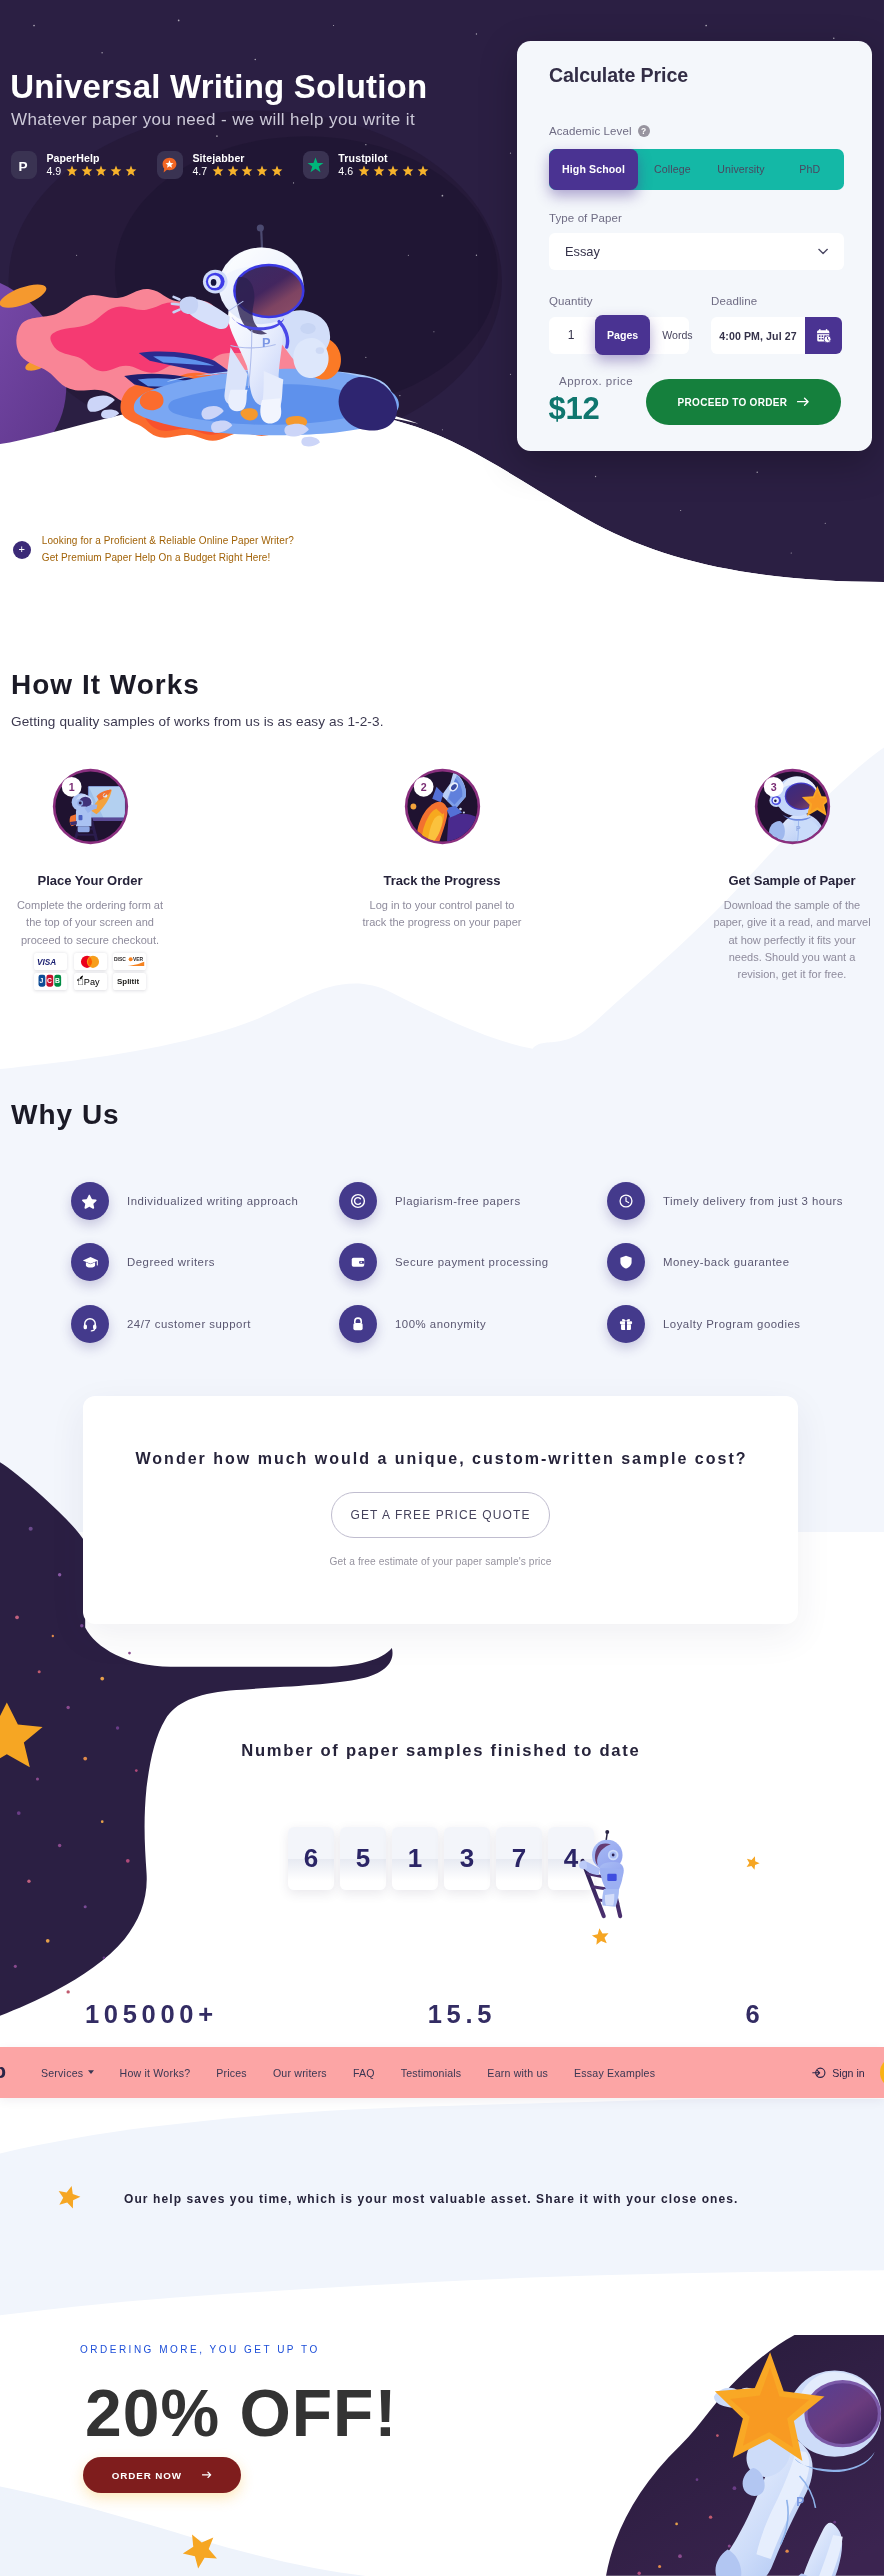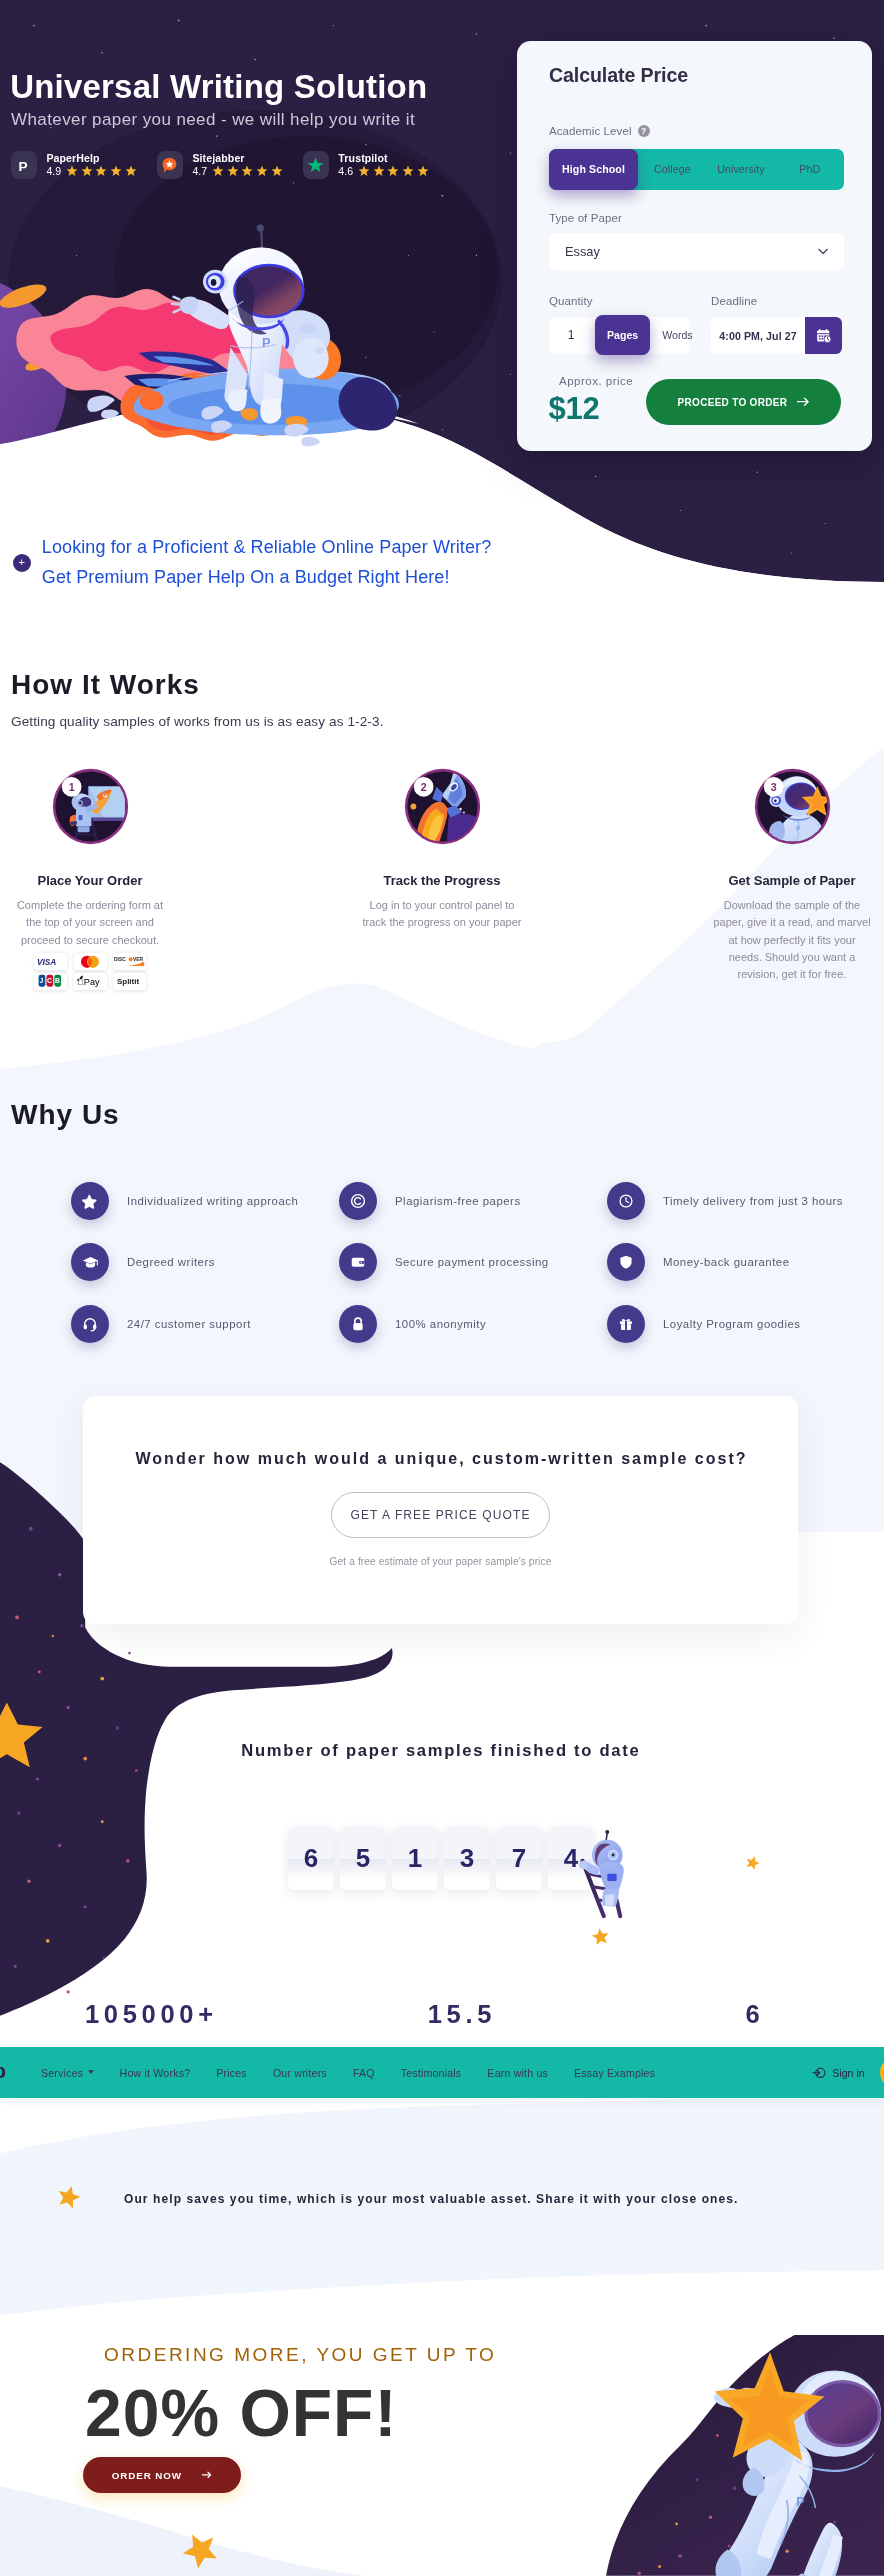--- a/index.html
+++ b/index.html
@@ -40,21 +40,21 @@
   .dl-box{position:absolute;left:194px;top:276px;display:flex;background:#fff;border-radius:6px;height:37px;align-items:center;width:131px;overflow:hidden;}
   .dl-txt{flex:1;text-align:center;font-size:10.6px;color:#35324a;font-weight:bold;letter-spacing:0.1px;}
   .dl-btn{width:37px;height:37px;background:#4a3392;display:flex;align-items:center;justify-content:center;}
   .ap-lbl{position:absolute;left:32px;top:334px;font-size:11.5px;color:#6f6c84;letter-spacing:0.5px;margin-left:10px;}
   .ap-val{position:absolute;left:31.5px;top:352px;font-size:31px;font-weight:bold;color:#0f766e;line-height:1;letter-spacing:-0.3px;}
   .cta{position:absolute;left:129px;top:338px;background:#15803d;color:#fff;border-radius:23px;height:46px;width:195px;display:flex;align-items:center;justify-content:center;gap:9.4px;font-size:10px;font-weight:bold;letter-spacing:0.3px;cursor:pointer;}
 
   
   .promo{position:absolute;left:12.8px;top:533px;display:flex;align-items:center;gap:11px;}
   .promo-plus{width:18px;height:18px;border-radius:50%;background:#3b2a77;color:#fff;display:flex;align-items:center;justify-content:center;font-size:11px;line-height:1;flex:0 0 auto;}
-  .promo-txt{font-size:18px;line-height:1.65;color:#1d4ed8;letter-spacing:0.1px;}
+  .promo-txt{font-size:10px;line-height:1.65;color:#a16207;letter-spacing:0.1px;}
 
   
   .hiw-title{position:absolute;left:11px;top:671px;font-size:28px;font-weight:bold;color:#1b1a26;letter-spacing:1px;line-height:1;}
   .hiw-sub{position:absolute;left:11px;top:715px;font-size:13.6px;color:#3c3950;letter-spacing:0.1px;line-height:1;}
   .hiw-cols{position:absolute;left:0;top:768px;width:884px;}
   .hiw-col{position:absolute;top:0;width:204px;display:flex;flex-direction:column;align-items:center;}
   .hiw-col:nth-child(1){left:-12px;}
   .hiw-col:nth-child(2){left:340px;}
   .hiw-col:nth-child(3){left:690px;}
   .step-ico{position:relative;width:77px;height:77px;}
@@ -80,35 +80,35 @@
   .cnt-title{position:absolute;left:0;top:1743px;width:880px;text-align:center;font-size:16.6px;font-weight:bold;color:#26233a;letter-spacing:1.7px;line-height:1;text-indent:1.7px;}
   .digits{position:absolute;left:288px;top:1827px;display:flex;gap:6px;}
   .digit{width:46px;height:63px;background:#fafbfe;border-radius:6px;box-shadow:0 3.4px 11px rgba(45,40,80,.10);display:flex;align-items:center;justify-content:center;font-size:26px;font-weight:bold;color:#2b2566;position:relative;overflow:hidden;}
   .digit:before{content:"";position:absolute;left:0;right:0;top:0;height:50%;background:#f3f5fa;}
   .digit:after{content:"";position:absolute;left:0;right:0;top:50%;height:50%;background:linear-gradient(#e7eaf2,#ffffff 70%);}
   .digit span{position:relative;z-index:2;}
   .stats{position:absolute;left:0;top:2002px;width:884px;display:flex;}
   .stat{flex:1;text-align:center;font-size:25.5px;font-weight:bold;color:#332c63;line-height:1;letter-spacing:4.7px;text-indent:4.7px;}
 
   
-  .navbar{position:absolute;left:0;top:2047px;width:884px;height:51px;background:#14b8a6;box-shadow:0 2.6px 10.2px rgba(40,35,70,.07);display:flex;align-items:center;z-index:5;}
+  .navbar{position:absolute;left:0;top:2047px;width:884px;height:51px;background:#fca5a5;box-shadow:0 2.6px 10.2px rgba(40,35,70,.07);display:flex;align-items:center;z-index:5;}
   .nav-logo{position:absolute;left:-6.8px;top:12.8px;font-size:21px;font-weight:bold;color:#2b2548;letter-spacing:-0.9px;line-height:1;}
   .nav-links{display:flex;align-items:center;gap:26px;margin-left:41px;}
   .nav-link{font-size:10.6px;color:#3a3753;cursor:pointer;display:flex;align-items:center;gap:4.3px;letter-spacing:0.2px;}
   .nav-right{position:absolute;right:-96px;top:0;height:51px;display:flex;align-items:center;gap:15.3px;}
   .signin{display:flex;align-items:center;gap:6.8px;font-size:10.6px;color:#2b2548;cursor:pointer;font-weight:500;}
   .nav-cta{width:100px;height:31px;background:#f9b215;border-radius:16px;}
 
   
   .share{position:absolute;left:0;top:2099px;width:884px;height:247px;overflow:hidden;}
   .share-txt{position:absolute;left:124px;top:2193px;font-size:12px;font-weight:bold;color:#26233a;letter-spacing:1.1px;line-height:1;}
 
   
   .disc{position:absolute;left:0;top:2335px;width:884px;height:241px;overflow:hidden;}
-  .disc-kick{position:absolute;left:104px;top:2345px;font-size:19px;color:#a16207;letter-spacing:2.5px;font-weight:400;line-height:1;}
+  .disc-kick{position:absolute;left:80px;top:2345px;font-size:10px;color:#1d4ed8;letter-spacing:2.5px;font-weight:400;line-height:1;}
   .disc-big{position:absolute;left:85px;top:2374px;font-size:66px;font-weight:bold;color:#333333;letter-spacing:1px;line-height:1.19;}
 
   .darkside{position:absolute;left:0;top:1447px;width:443px;height:596px;z-index:0;}
   .climber{position:absolute;left:573px;top:1828px;width:65px;height:94px;}
   .star-sm1{position:absolute;left:745px;top:1855px;width:15.3px;height:15.3px;transform:rotate(20deg);}
   .star-sm2{position:absolute;left:591px;top:1927px;width:19px;height:19px;transform:rotate(-8deg);}
   .stats .stat:nth-child(1){flex:0 0 298px;}
   .stats .stat:nth-child(2){flex:0 0 323px;}
   .share-star{position:absolute;left:56px;top:2184px;width:25.5px;height:25.5px;transform:rotate(15deg);}
   .disc-art{position:absolute;right:0;top:0;width:374px;height:241px;}

